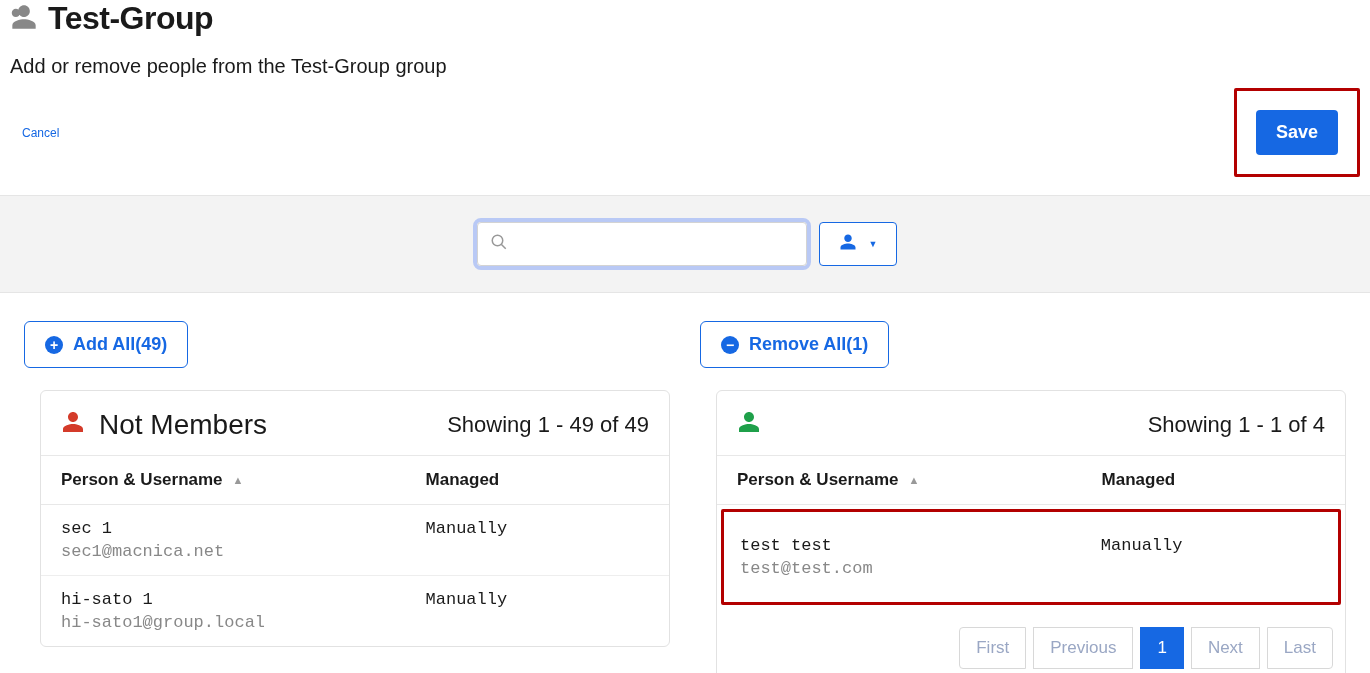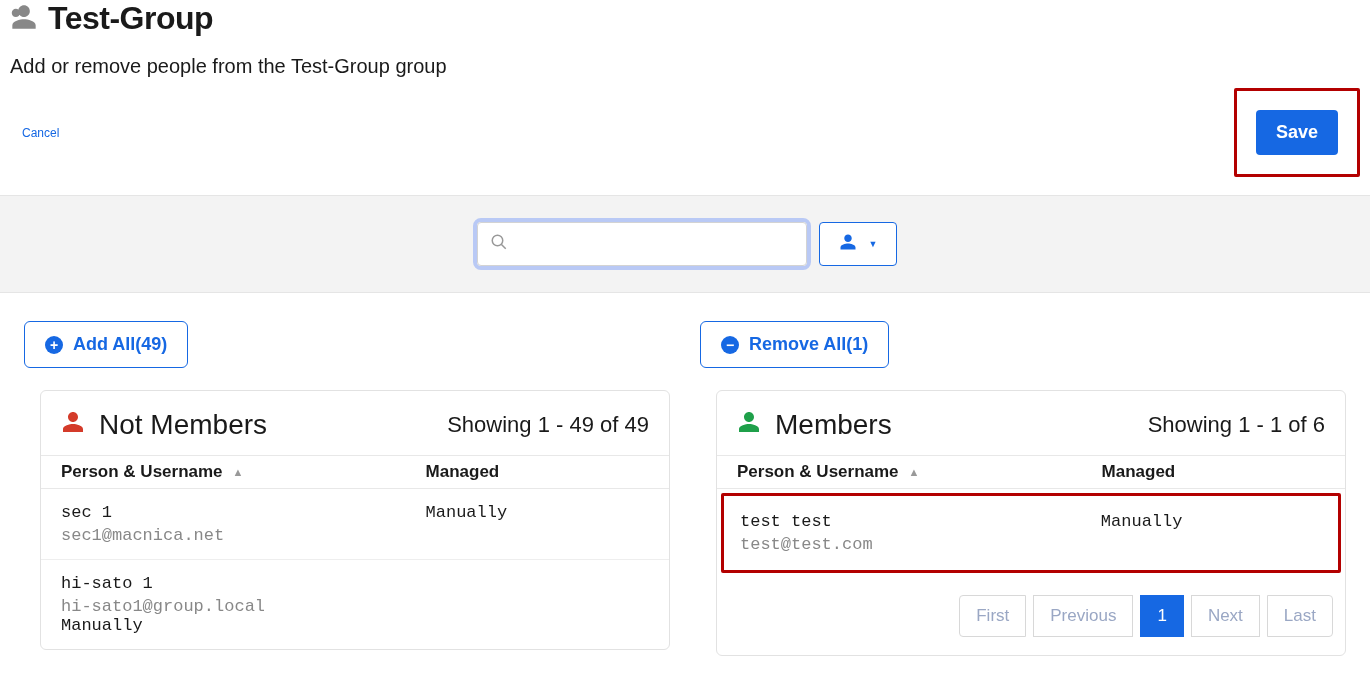--- a/index.html
+++ b/index.html
@@ -18,29 +18,29 @@
     .search-box{display:flex;align-items:center;background:#fff;border:1px solid #d3d3d3;border-radius:4px;padding:0 12px;height:44px;width:330px;}
     .search-box input{border:none;outline:none;font-size:16px;width:100%;margin-left:8px;}
     .search-type{width:78px;height:44px;border:1px solid #1668e3;border-radius:4px;background:#fff;display:flex;align-items:center;justify-content:center;gap:12px;margin-left:8px;cursor:pointer;}
     .columns{display:flex;gap:30px;padding:28px 24px;}
     .col{flex:1;}
     .btn-outline{display:inline-flex;align-items:center;gap:10px;border:1px solid #1668e3;background:#fff;color:#1668e3;font-size:18px;font-weight:600;padding:12px 20px;border-radius:6px;cursor:pointer;}
     .panel{border:1px solid #e2e2e2;border-radius:6px;margin-top:22px;overflow:hidden;margin-left:16px;}
     .panel-head{display:flex;justify-content:space-between;align-items:center;padding:18px 20px 14px;}
     .panel-title{display:flex;align-items:center;gap:14px;font-size:28px;font-weight:400;}
     .showing{font-size:22px;color:#1a1a1a;}
-    .tbl-head{display:flex;border-top:1px solid #e8e8e8;border-bottom:1px solid #e8e8e8;padding:6px 20px;font-weight:600;font-size:17px;}
+    .tbl-head{display:flex;border-top:1px solid #e8e8e8;border-bottom:1px solid #e8e8e8;padding:14px 20px;font-weight:600;font-size:17px;}
     .c-person{flex:1;display:flex;align-items:center;gap:10px;}
     .c-managed{width:38%;}
     .sort-arrow{color:#999;font-size:11px;}
     .row{display:flex;padding:14px 20px;border-bottom:1px solid #eee;font-size:17px;font-family:Liberation Mono, monospace;}
-    .row:last-child{border-bottom:none;flex-direction:column;}
+    .row:last-child{border-bottom:none;}
     .name{color:#1a1a1a;margin-bottom:4px;}
     .uname{color:#888;}
-    .hl-row{border:3px solid #b30000;margin:4px;border-radius:2px;padding:16px 16px;}
+    .hl-row{border:3px solid #b30000;margin:4px;border-radius:2px;padding:24px 16px;}
     .pager{display:flex;justify-content:flex-end;gap:8px;padding:18px 12px;}
     .pg{border:1px solid #d8d8d8;background:#fff;color:#9aa7c4;font-size:17px;font-weight:500;padding:10px 16px;cursor:pointer;}
     .pg+.pg{margin-left:-1px;}
     .pg.active{background:#1668e3;color:#fff;border-color:#1668e3;}
     .pg:first-child{border-top-left-radius:4px;border-bottom-left-radius:4px;}
     .pg:last-child{border-top-right-radius:4px;border-bottom-right-radius:4px;}
     .icon-person{display:inline-block;}
     .tri{font-size:9px;color:#1668e3;}
     .circle-ic{width:18px;height:18px;border-radius:50%;display:inline-flex;align-items:center;justify-content:center;font-size:14px;font-weight:700;background:#1668e3;color:#fff;line-height:1;}
   </style>
@@ -142,23 +142,22 @@
       <span>Remove All(1)</span>
     </button>
     <div class="panel">
       <div class="panel-head">
         <div class="panel-title">
           <span>
             <svg width="24" height="24" viewBox="0 0 24 24" fill="#1fa04a">
                 <path d="M12 12c2.7 0 5-2.3 5-5s-2.3-5-5-5-5 2.3-5 5 2.3 5 5 5zm0 2c-3.3 0-10 1.7-10 5v3h20v-3c0-3.3-6.7-5-10-5z"></path>
               </svg>
           </span>
-          <span>Members</span>
         </div>
-        <span class="showing">Showing 1 - 1 of 6</span>
+        <span class="showing">Showing 1 - 1 of 4</span>
       </div>
       <div class="tbl-head">
         <div class="c-person">
           <span>Person &amp; Username</span>
           <span class="sort-arrow">▲</span>
         </div>
         <div class="c-managed">Managed</div>
       </div>
       <div class="row hl-row">
         <div class="c-person">

